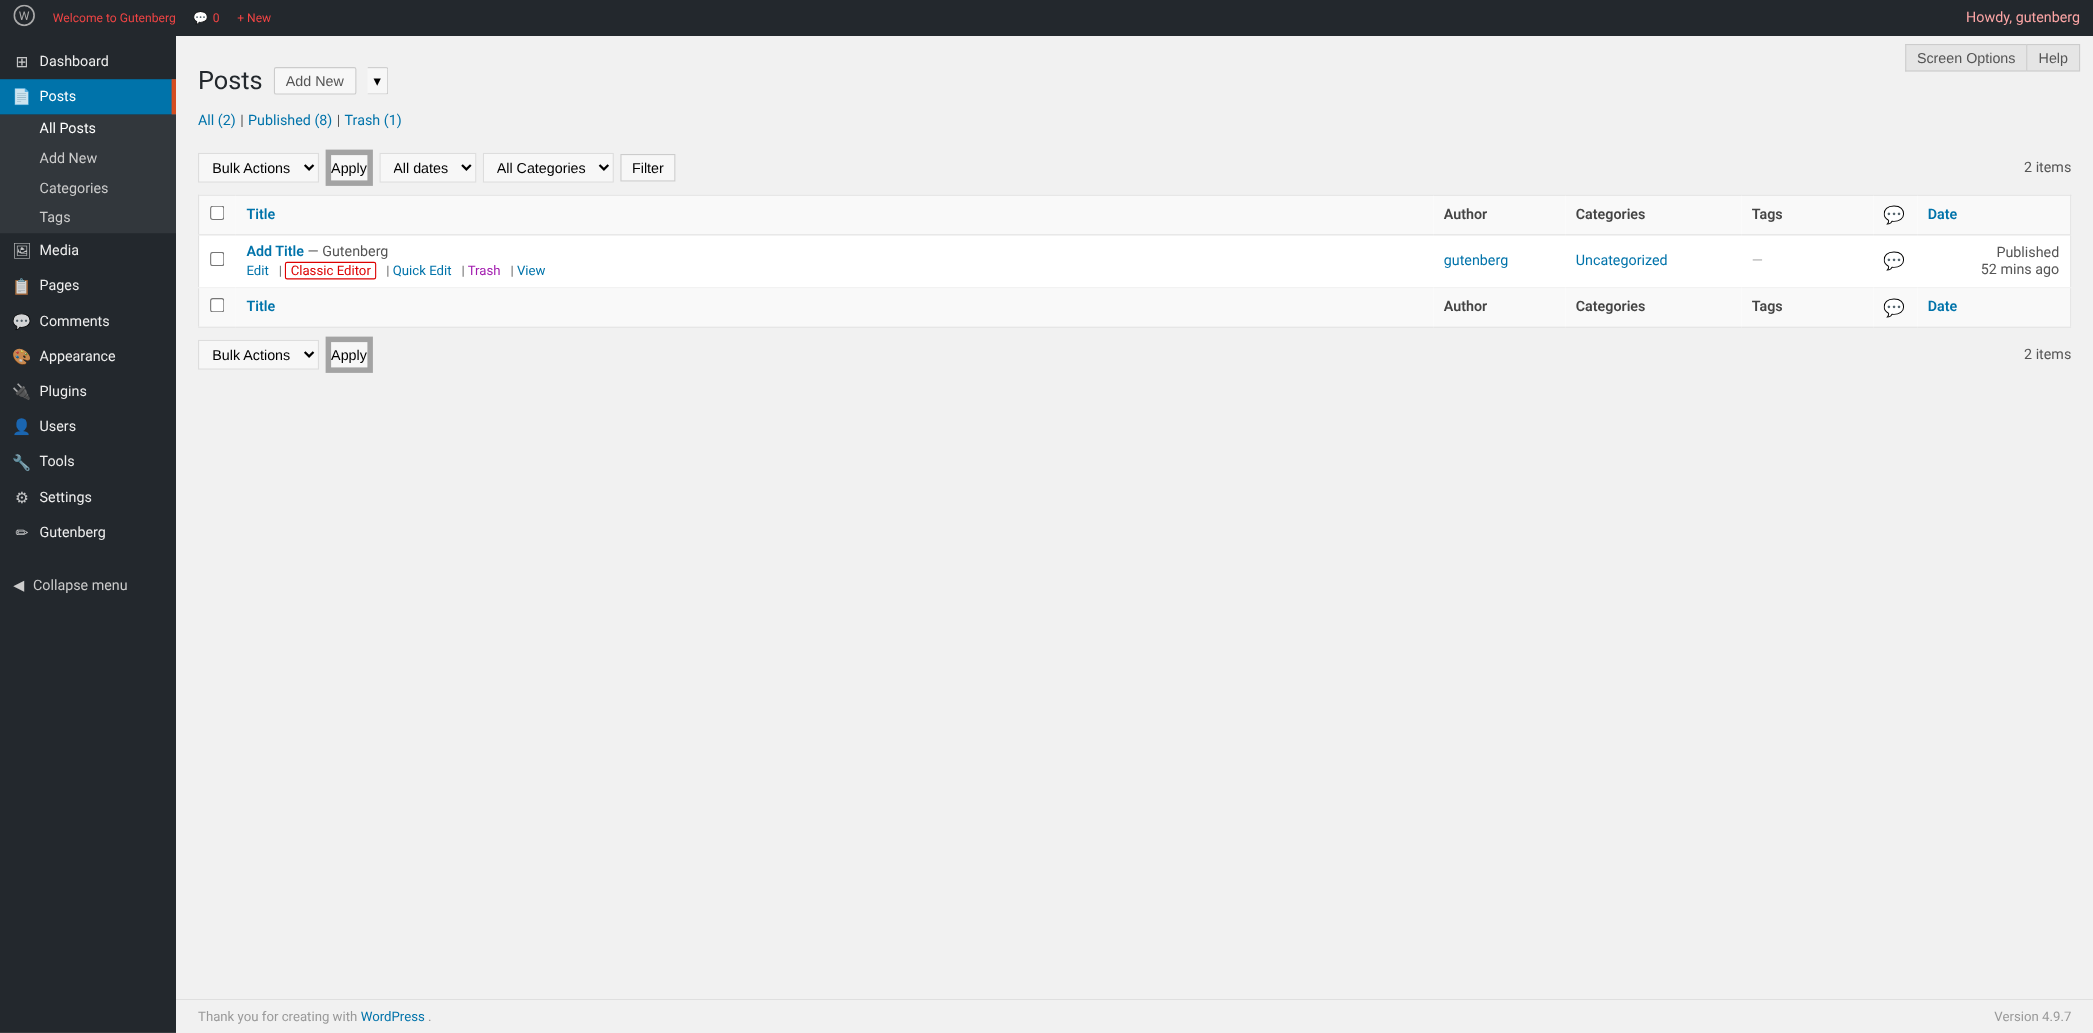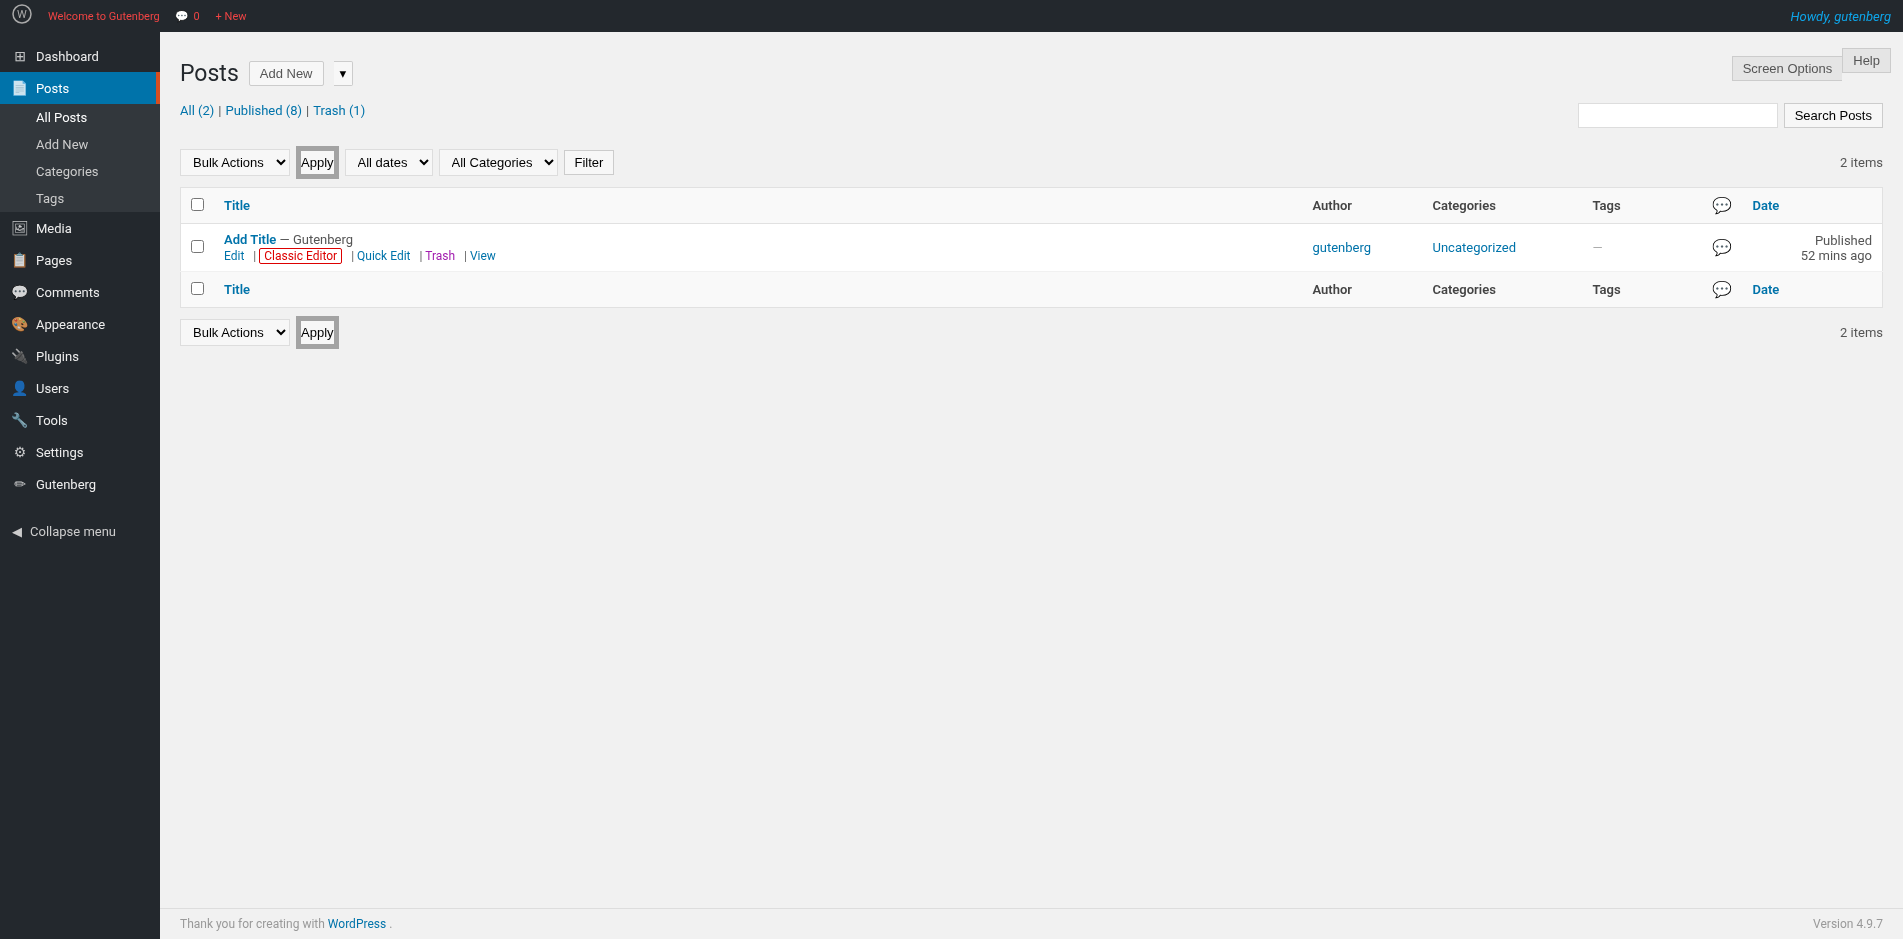--- a/index.html
+++ b/index.html
@@ -13,21 +13,21 @@
       display: flex;
       align-items: center;
       padding: 0 12px;
       position: fixed;
       top: 0; left: 0; right: 0;
       z-index: 1000;
     }
     .adminbar-left { display: flex; align-items: center; gap: 16px; flex: 1; }
     .adminbar-item { color: #ef4444; font-size: 11px; cursor: pointer; display: flex; align-items: center; gap: 4px; }
     .adminbar-right { display: flex; align-items: center; gap: 12px; color: #ccc; font-size: 13px; }
-    .adminbar-howdy { color: #0ea5e9; font-style: italic; }
+    .adminbar-howdy { color: #fca5a5; }
 
     
     #wpwrap { display: flex; margin-top: 32px; min-height: calc(100vh - 32px); }
 
     
     #adminmenu {
       background: #23282d;
       width: 160px;
       min-width: 160px;
       min-height: calc(100vh - 32px);
@@ -89,21 +89,21 @@
     }
     .screen-options-btn, .help-btn {
       background: #e5e5e5;
       border: 1px solid #ccc;
       padding: 4px 10px;
       font-size: 13px;
       cursor: pointer;
       color: #555;
       display: flex; align-items: center; gap: 4px;
     }
-    .screen-options-btn { border-right: none; margin-top: 16px; }
+    .screen-options-btn { border-right: none; }
     .help-btn { }
 
     
     .page-header {
       display: flex;
       align-items: center;
       gap: 10px;
       margin-bottom: 16px;
       margin-top: 8px;
     }
@@ -385,24 +385,20 @@
     </div>
 
     <div style="display:flex; justify-content:space-between; align-items:flex-start; margin-bottom:8px;">
       <div class="subsubsub">
         <a>All (2)</a>
         <span class="sep"> | </span>
         <a>Published (8)</a>
         <span class="sep"> | </span>
         <a>Trash (1)</a>
       </div>
-      <div class="search-bar">
-        <input type="text" class="search-input" style="">
-        <button class="search-btn">Search Posts</button>
-      </div>
     </div>
 
     <div class="filters-row">
       <div class="bulk-select">
         <select class="bulk-dropdown">
           <option>Bulk Actions</option>
         </select>
       </div>
       <button class="apply-btn">Apply</button>
       <select class="date-select">

